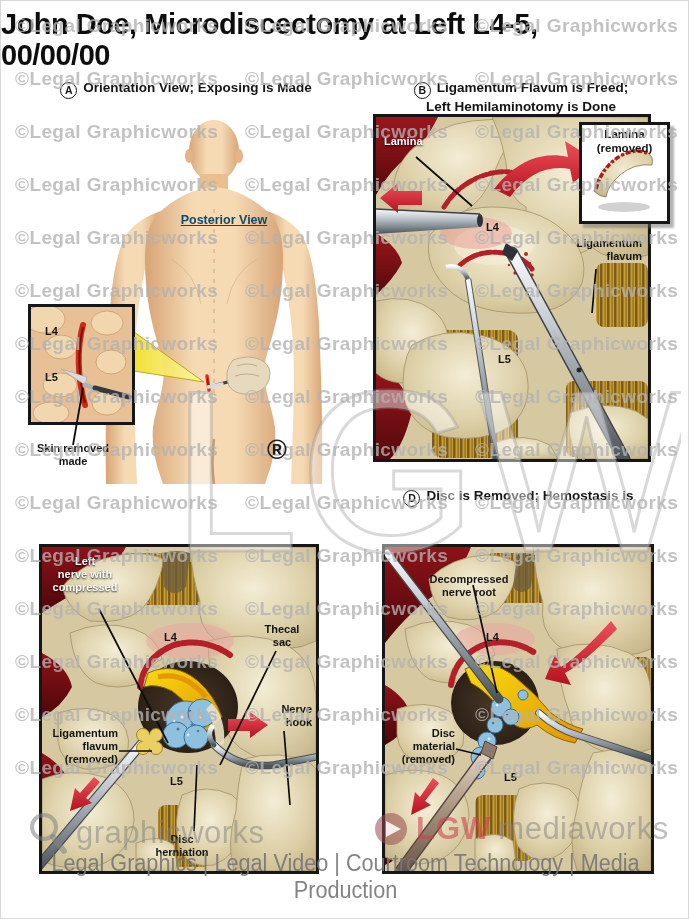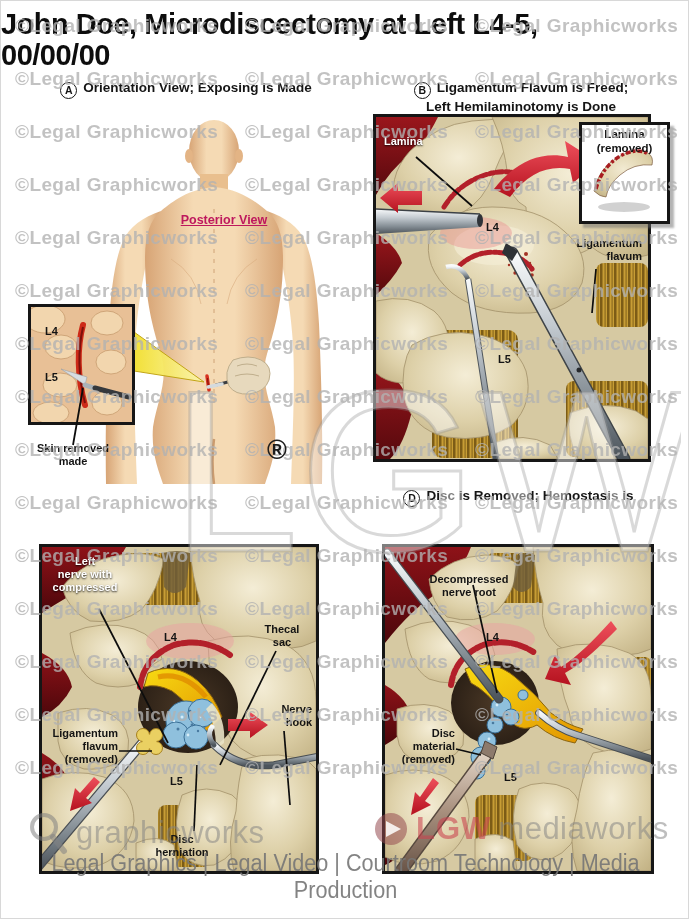--- a/index.html
+++ b/index.html
@@ -20,21 +20,21 @@
   .inset{position:absolute;border:3px solid #161616;background:#ffffff;box-sizing:border-box;z-index:2;}
   .inset.shadow{box-shadow:4px 4px 2px rgba(105,105,105,.5);}
   .inset .ilbl{position:relative;z-index:2;text-align:center;font-weight:bold;font-size:11.5px;
                line-height:1.2;padding-top:3px;white-space:pre-line;color:#141414;}
   .inset svg{position:absolute;left:0;top:0;z-index:1;}
   .lbl{position:absolute;font-size:11px;font-weight:bold;line-height:1.2;color:#141414;
        white-space:pre-line;text-align:center;z-index:3;}
   .lbl.w{color:#ffffff;text-shadow:0 1px 2px rgba(0,0,0,.85);}
   .lbl.r{text-align:right;}
   .view-label{position:absolute;left:163px;top:109px;width:100px;text-align:center;z-index:2;
-        font-weight:bold;font-size:12.5px;text-decoration:underline;color:#be185d;}
+        font-weight:bold;font-size:12.5px;text-decoration:underline;color:#0c4a6e;}
   .wm-layer{position:absolute;left:0;top:0;width:689px;height:919px;z-index:5;pointer-events:none;}
   .wm-layer span{position:absolute;font-size:19px;font-weight:bold;letter-spacing:.4px;
         color:#b2b2b2;opacity:.78;white-space:nowrap;}
   .bigwm{position:absolute;left:140px;top:250px;z-index:4;pointer-events:none;}
   .regmark{position:absolute;left:266px;top:434px;z-index:6;font-size:27px;font-weight:bold;
         color:#1c1c1c;}
   .annot{position:absolute;left:0;top:0;width:689px;height:919px;z-index:4;pointer-events:none;}
   .brand-row{position:absolute;left:0;top:810px;width:689px;height:42px;z-index:6;pointer-events:none;}
   .brand-g{position:absolute;display:flex;align-items:center;gap:7px;}
   .brand-g .big{font-size:31px;font-weight:bold;letter-spacing:1px;color:rgba(201,68,79,.58);}

